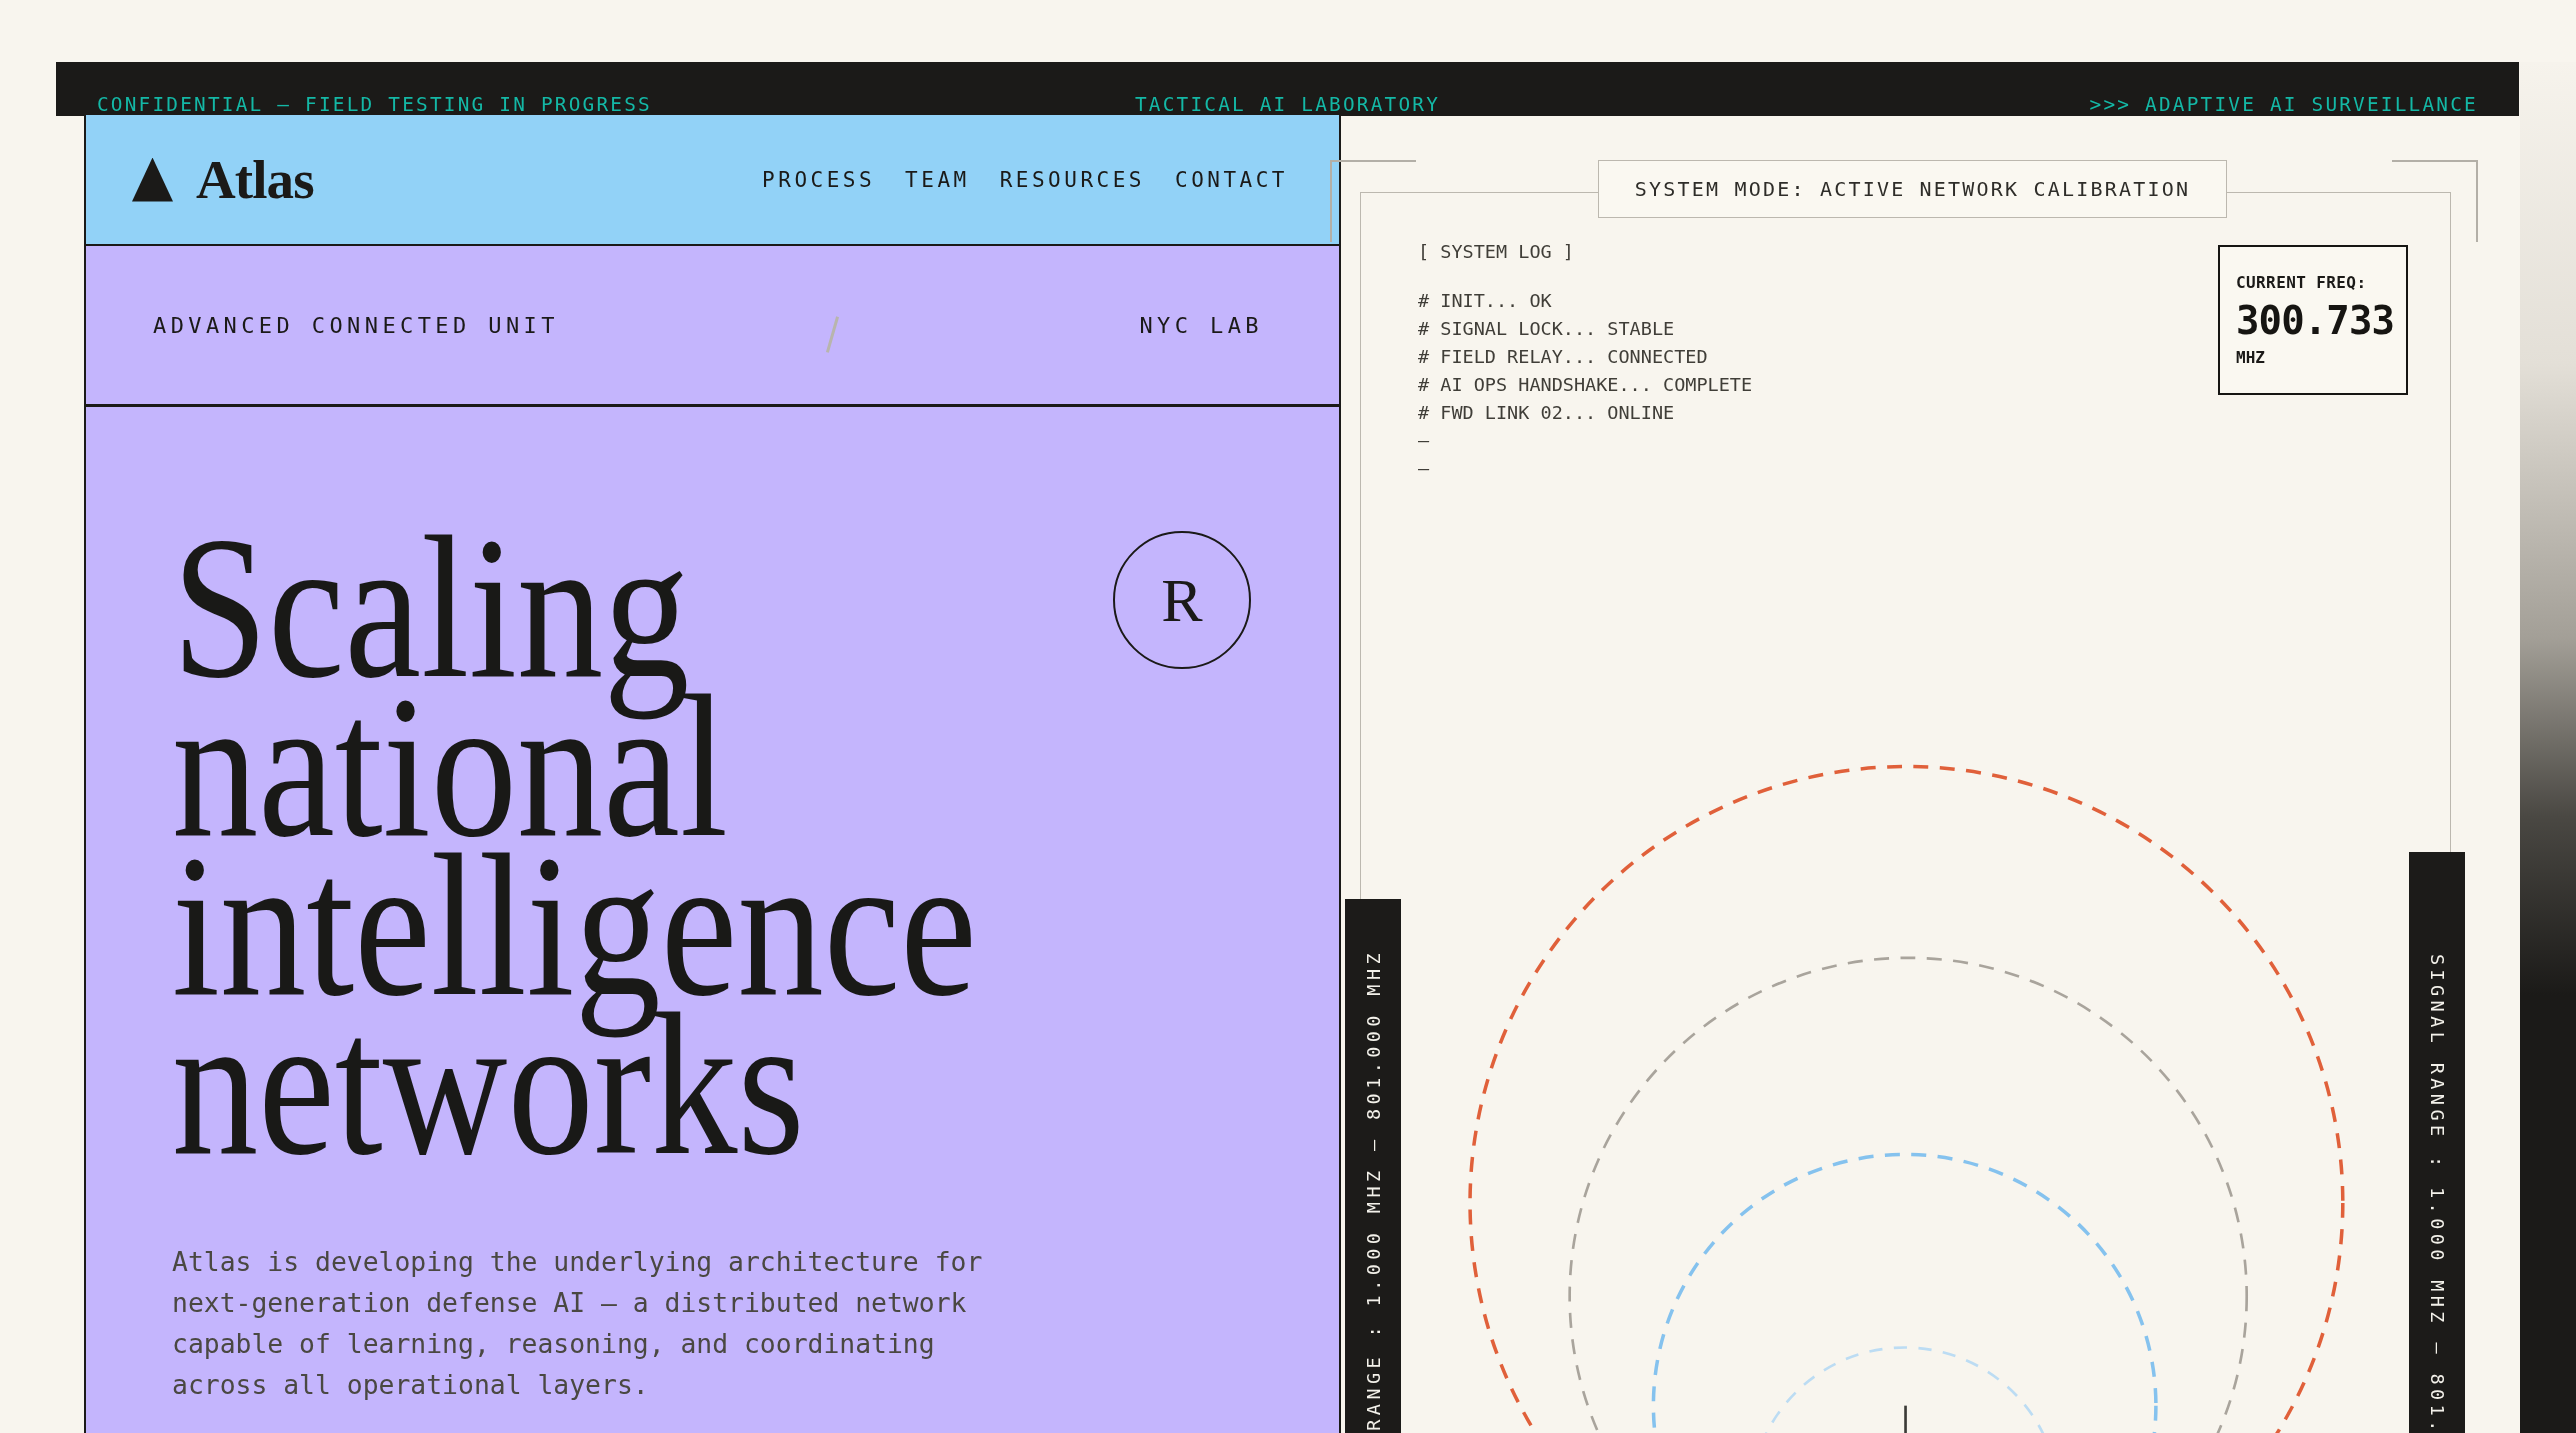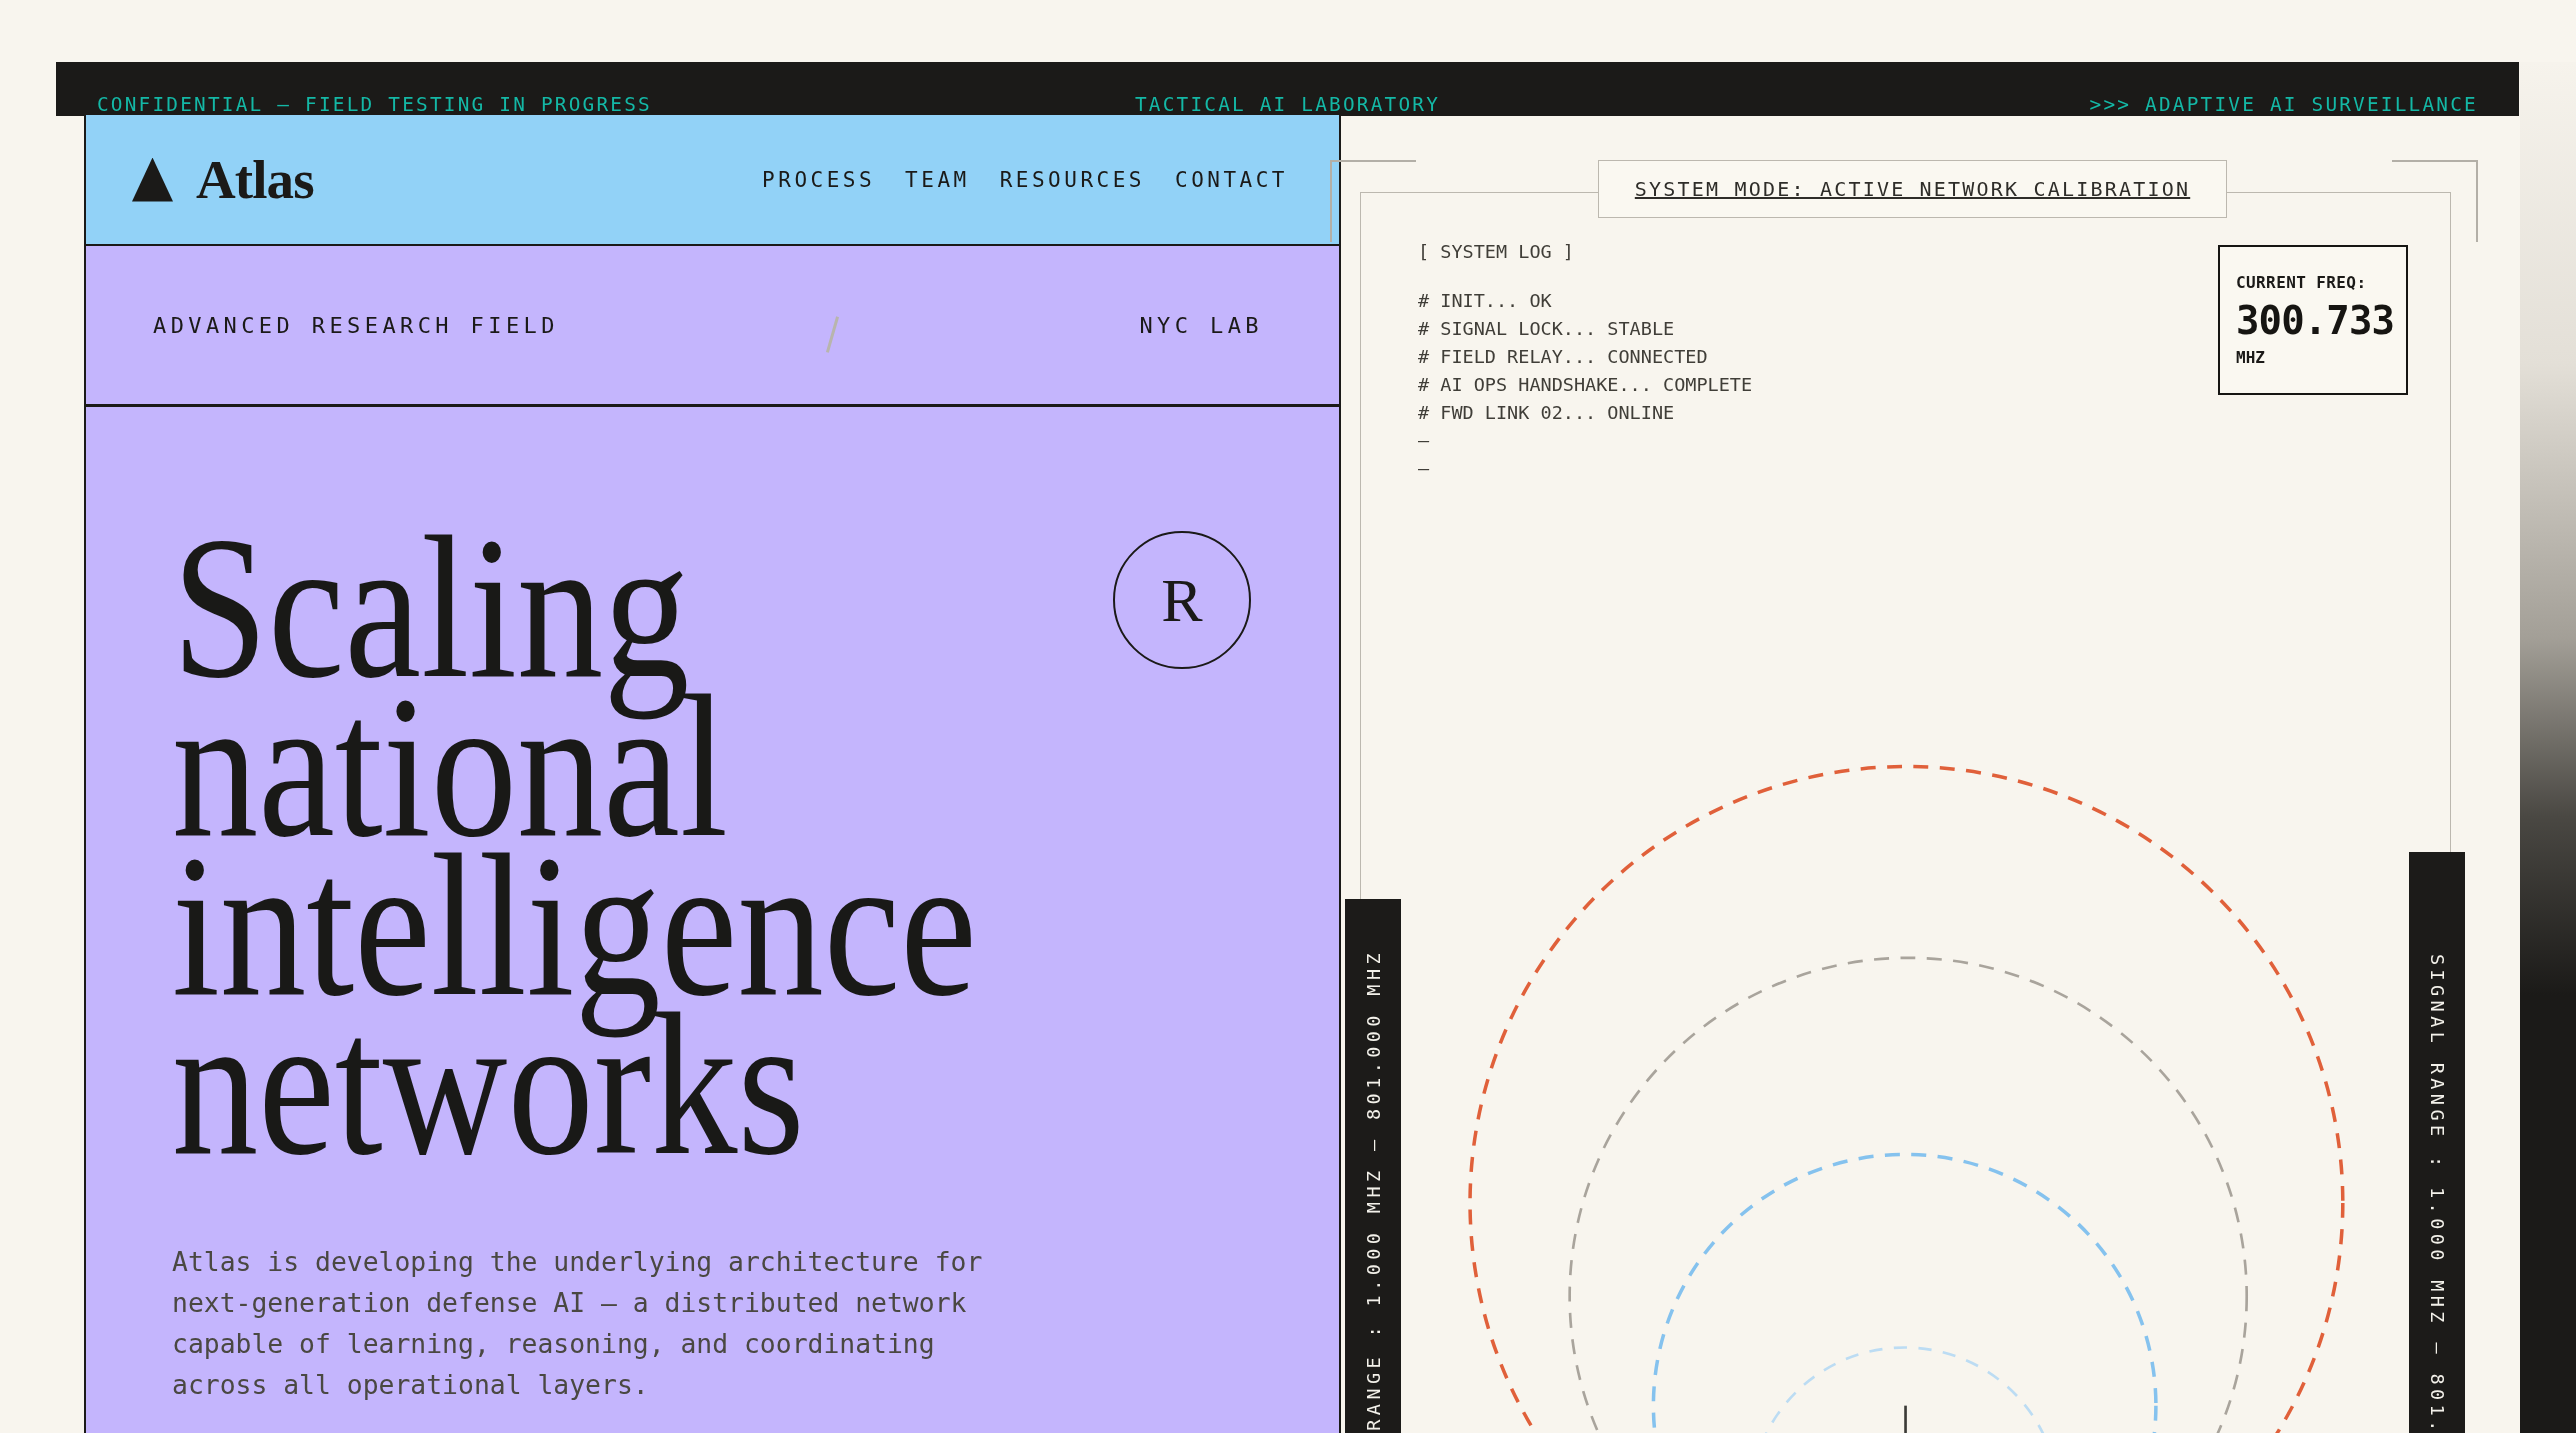--- a/index.html
+++ b/index.html
@@ -89,21 +89,21 @@
   }
   .bracket{ position:absolute; background:#b3afa7; }
   .bracket.tl-h{ left:1330px; top:160px; width:86px; height:1.8px; }
   .bracket.tl-v{ left:1330px; top:160px; width:1.8px; height:82px; }
   .bracket.tr-h{ left:2392px; top:160px; width:86px; height:1.8px; }
   .bracket.tr-v{ left:2476px; top:160px; width:1.8px; height:82px; }
   .mode-box{
     position:absolute; left:1598px; top:160px; width:629px; height:58px;
     background:#faf8f1; border:1.8px solid #bcb8af;
     display:flex; align-items:center; justify-content:center;
-    font-size:20px; letter-spacing:2.2px; color:#2e2d29; white-space:nowrap;text-decoration:underline;
+    font-size:20px; letter-spacing:2.2px; color:#2e2d29; white-space:nowrap;
   }
   .system-log{ position:absolute; left:1418px; top:238px; font-size:18.5px; line-height:28px; color:#403e38; }
   .system-log .log-title{ margin-bottom:21px; }
   .freq-box{
     position:absolute; left:2218px; top:245px; width:190px; height:150px;
     background:#faf8f1; border:2.6px solid #161512;
     display:flex; flex-direction:column; justify-content:space-between;
     padding:26px 16px;
   }
   .freq-label{ font-size:16px; font-weight:bold; letter-spacing:0.4px; color:#1b1a18; white-space:nowrap; }
@@ -144,21 +144,21 @@
     </div>
     <nav class="nav">
       <span class="nav-item">PROCESS</span>
       <span class="nav-item">TEAM</span>
       <span class="nav-item">RESOURCES</span>
       <span class="nav-item">CONTACT</span>
     </nav>
   </div>
 
   <div class="subheader">
-    <span>ADVANCED RESEARCH FIELD</span>
+    <span>ADVANCED CONNECTED UNIT</span>
     <span>NYC LAB</span>
   </div>
   <div class="slash-divider"></div>
 
   <h1 class="hero-heading" style="margin:0;">
     <span>Scaling</span>
     <span>national</span>
     <span>intelligence</span>
     <span>networks</span>
   </h1>

